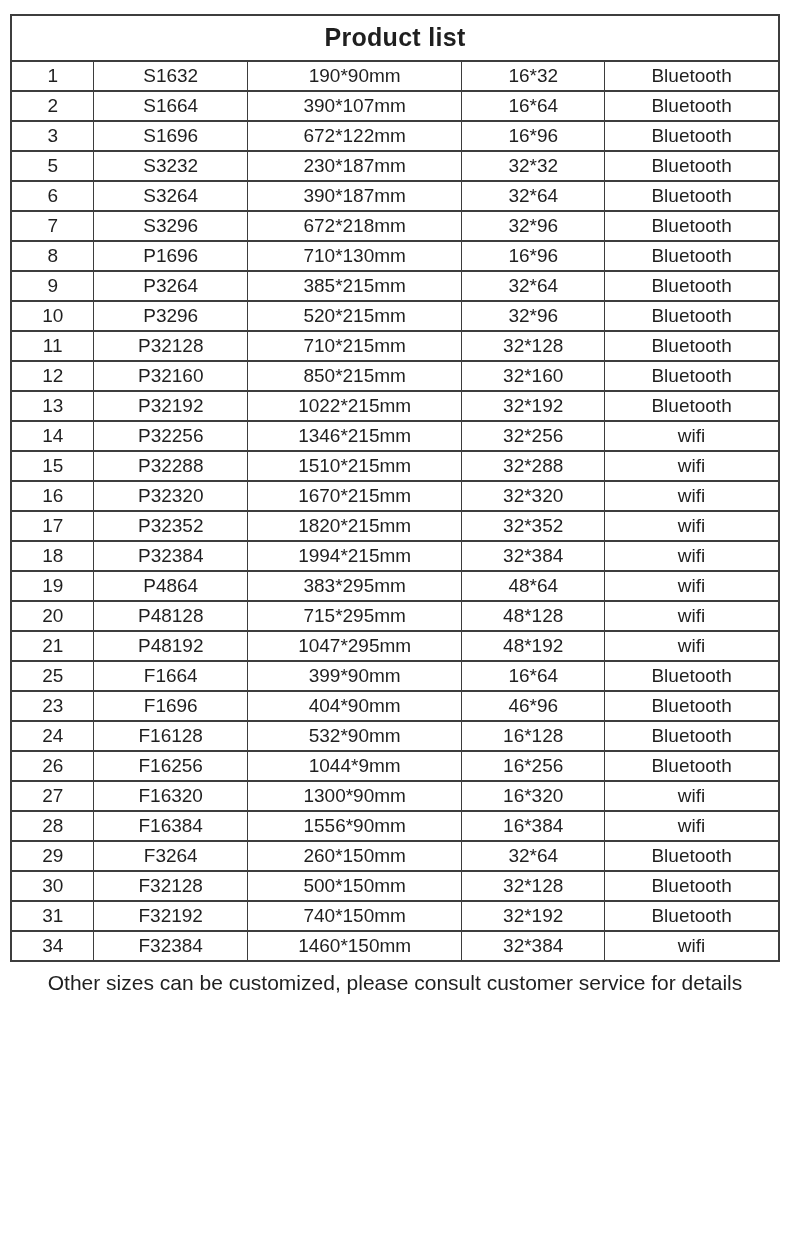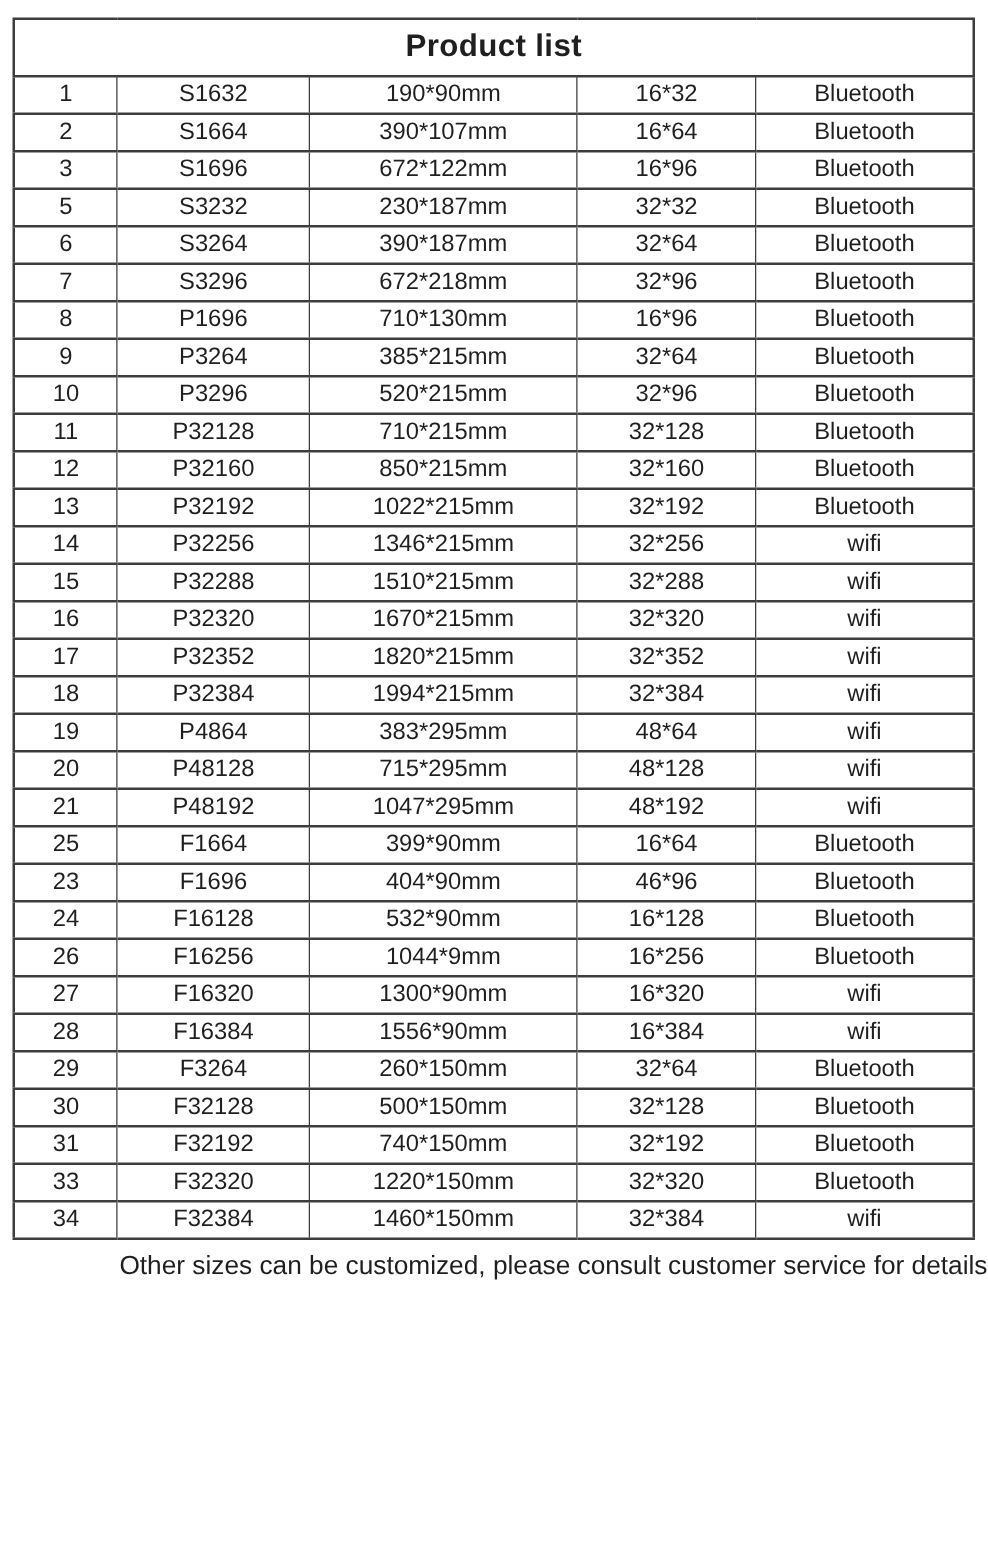--- a/index.html
+++ b/index.html
@@ -53,21 +53,21 @@
   tr.header-row th {
     height: 52px;
     font-size: 19px;
   }
   tbody tr {
     height: 30px;
   }
   .footer-note {
     width: 790px;
     margin-top: 9px;
-    text-align: right;
+    text-align: center;
     font-size: 21px;
     white-space: nowrap;
     color: #1f1f1f;
   }
   col.c-serial { width: 10.8%; }
   col.c-model { width: 20.0%; }
   col.c-dimension { width: 27.9%; }
   col.c-lattice { width: 18.6%; }
   col.c-comm { width: 22.7%; }
 </style>
@@ -287,27 +287,20 @@
           <td>Bluetooth</td>
         </tr>
         <tr>
           <td>31</td>
           <td>F32192</td>
           <td>740*150mm</td>
           <td>32*192</td>
           <td>Bluetooth</td>
         </tr>
         <tr>
-          <td>33</td>
-          <td>F32320</td>
-          <td>1220*150mm</td>
-          <td>32*320</td>
-          <td>Bluetooth</td>
-        </tr>
-        <tr>
           <td>34</td>
           <td>F32384</td>
           <td>1460*150mm</td>
           <td>32*384</td>
           <td>wifi</td>
         </tr>
       </tbody>
   </table>
 
   <div class="footer-note">Other sizes can be customized, please consult customer service for details</div>

